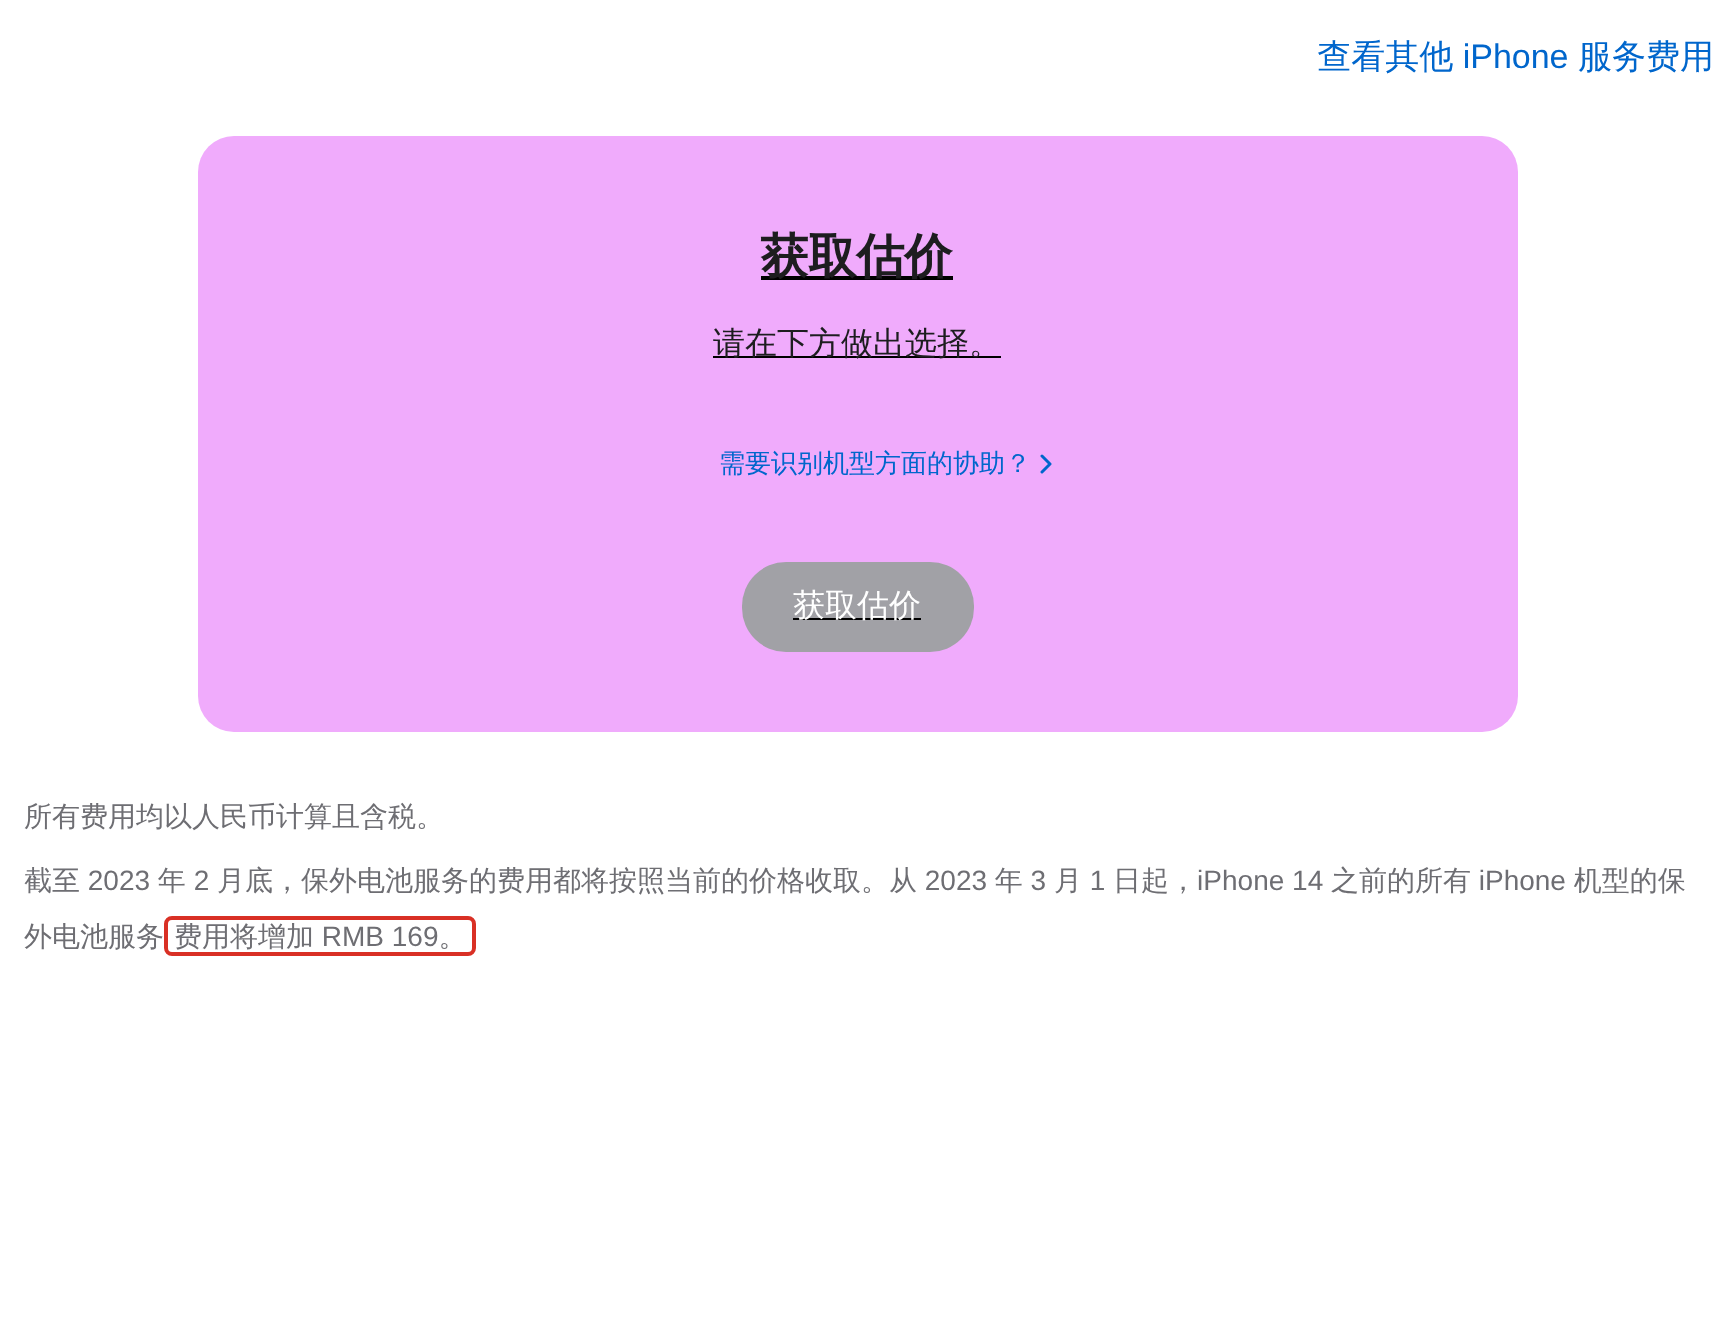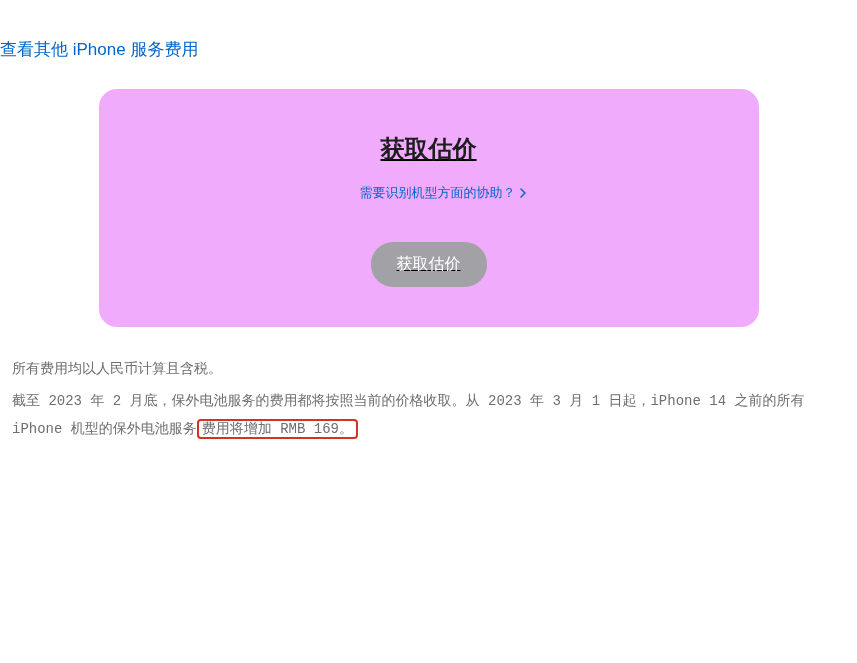--- a/index.html
+++ b/index.html
@@ -8,22 +8,22 @@
       box-sizing: border-box;
     }
     body {
       font-family: -apple-system, BlinkMacSystemFont, "SF Pro Text", "Helvetica Neue", Arial, sans-serif;
       background: #ffffff;
       width: 857px;
       height: 663px;
       overflow: hidden;
     }
     .top-link {
-      text-align: left;
-      padding-top: 38px;
+      text-align: right;
+      padding-top: 17px;
       padding-bottom: 28px;
     }
     .top-link a {
       color: #0066cc;
       text-decoration: none;
       font-size: 17px;
       font-weight: 400;
     }
     .card {
       width: 660px;
@@ -103,41 +103,41 @@
       padding: 12px 26px;
       font-size: 16px;
       font-weight: 400;
       cursor: pointer;
     }
     .footer-text {
       padding: 28px 12px 0 12px;
       font-size: 14px;
       color: #6e6e73;
       line-height: 2;
-      font-family: Liberation Mono, monospace;
     }
     .footer-text p {
       margin-bottom: 4px;
     }
     .highlight-box {
       border: 2px solid #d93025;
       border-radius: 4px;
       padding: 0 3px;
       display: inline;
     }
   </style>
 </head>
 <body>
 
 <div class="top-link">
   <a href="#">查看其他 iPhone 服务费用</a>
 </div>
 
 <div class="card">
   <h2 class="card-title">获取估价</h2>
+  <p class="card-subtitle">请在下方做出选择。</p>
 
 
 
   <div class="help-link">
     <a href="#">
       <span>需要识别机型方面的协助？</span>
       <span class="chevron-right">
         <svg width="6" height="10" viewBox="0 0 6 10" fill="none">
           <path d="M1 1L5 5L1 9" stroke="#0066cc" stroke-width="1.5" stroke-linecap="round" stroke-linejoin="round"></path>
         </svg>

